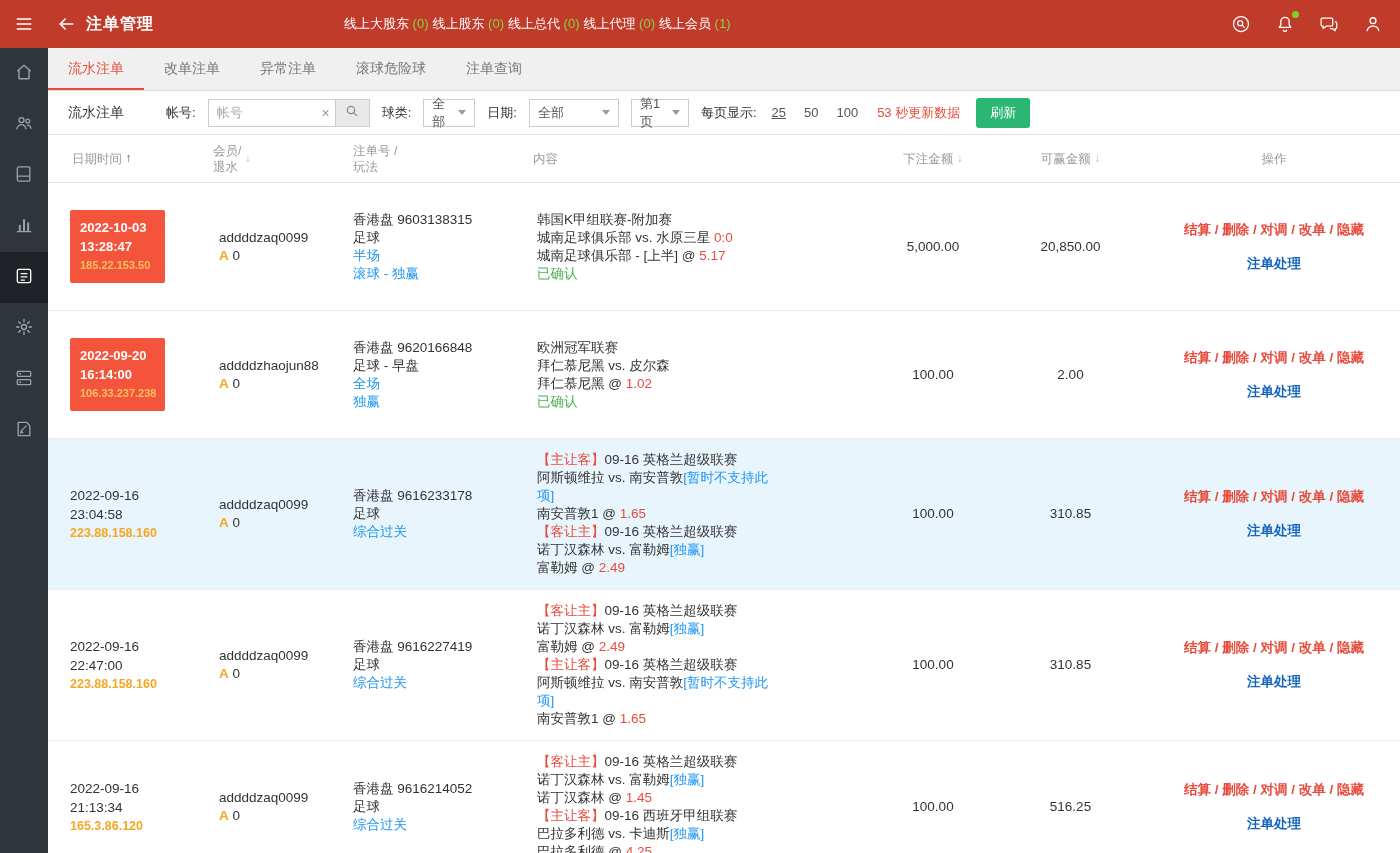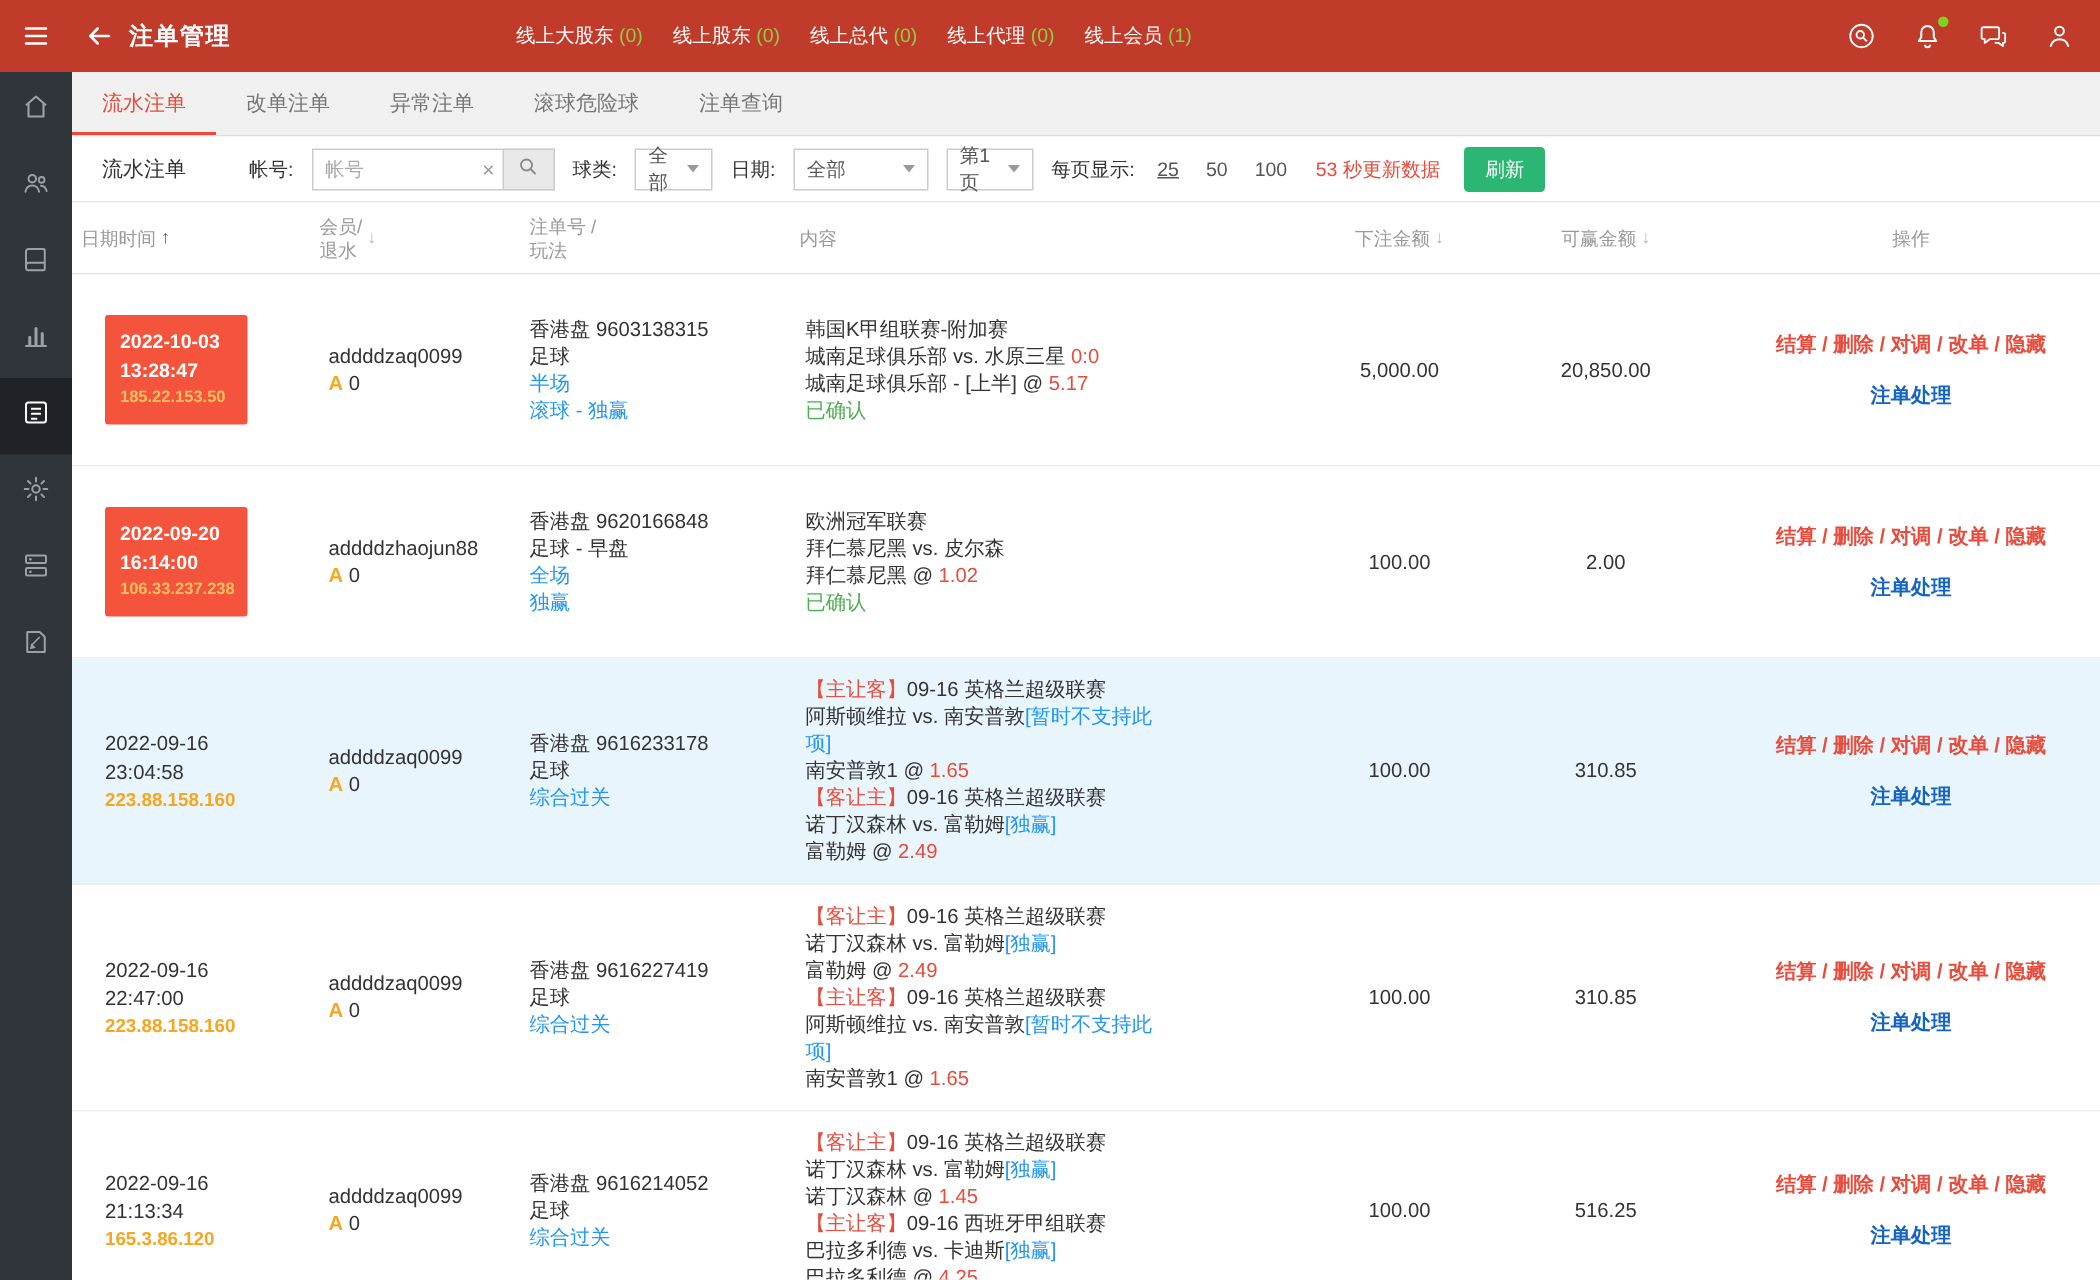--- a/index.html
+++ b/index.html
@@ -5,21 +5,21 @@
   *{box-sizing:border-box;margin:0;padding:0}
   html,body{width:1400px;height:853px;overflow:hidden;background:#fff;
     font-family:"Liberation Sans","DejaVu Sans",sans-serif}
 
   
   .topbar{position:fixed;top:0;left:0;width:1400px;height:48px;z-index:10;
     background:var(--topbar-red,#c13b2b);display:flex;align-items:center;color:#fff}
   .tb-menu{width:48px;height:48px;display:flex;align-items:center;justify-content:center;cursor:pointer}
   .tb-back{width:36px;height:48px;display:flex;align-items:center;justify-content:center;cursor:pointer}
   .tb-title{font-size:16px;font-weight:bold;letter-spacing:1px;margin-left:2px;white-space:nowrap}
-  .tb-links{display:flex;gap:20px;margin-left:190px;font-size:13px;align-items:center}
+  .tb-links{display:flex;gap:4px;margin-left:190px;font-size:13px;align-items:center}
   .tb-link{cursor:pointer;white-space:nowrap}
   .tb-count{color:var(--count-green,#8fce44)}
   .tb-icons{margin-left:auto;display:flex;gap:22px;padding-right:16px;align-items:center}
   .tb-icon{position:relative;width:22px;height:22px;display:flex;align-items:center;justify-content:center;cursor:pointer;color:#fff}
   .tb-dot{position:absolute;top:-2px;right:-3px;width:7px;height:7px;border-radius:50%;background:#7ed321}
 
   
   .sidebar{position:fixed;top:48px;left:0;width:48px;height:805px;background:#30343b;
     display:flex;flex-direction:column;z-index:9}
   .sb-item{width:48px;height:51px;display:flex;align-items:center;justify-content:center;
@@ -52,21 +52,21 @@
     border-top:5px solid #999;margin-left:6px;flex:none}
   .pp-opt{color:#555;margin:0 3px;cursor:pointer}
   .pp-opt.pp-active{text-decoration:underline}
   .countdown{color:var(--accent-red,#e74c3c);margin-left:4px;white-space:nowrap}
   .refresh-btn{background:var(--button-green,#2bb673);color:#fff;border:none;padding:6px 14px;
     font-size:13px;border-radius:3px;cursor:pointer;margin-left:4px;font-family:Liberation Mono, monospace}
 
   
   .thead,.trow{display:grid;grid-template-columns:165px 140px 180px 340px 120px 155px 1fr;align-items:center}
   .thead{height:48px;border-bottom:1px solid #e3e3e3;color:#999;font-size:12.5px;background:#fff}
-  .th:first-child{padding-left:6px}
+  .th:first-child{padding-left:24px}
   .th-label{white-space:pre-line;line-height:16px;display:inline-block;vertical-align:middle}
   .th-center{text-align:center}
   .th-arrow{color:#bbb;font-size:12px}
   .th-arrow.dark{color:#555}
 
   .trow{border-bottom:1px solid #ececec;min-height:128px;padding:12px 0;background:#fff}
   .trow.hl{background:var(--row-highlight,#e9f5fd)}
   .td{font-size:13.5px;color:#333;line-height:18px}
   .td-date{padding-left:22px}
   .datebox{width:95px;background:var(--date-box-red,#f4533c);color:#fff;padding:8px 6px 8px 10px;

